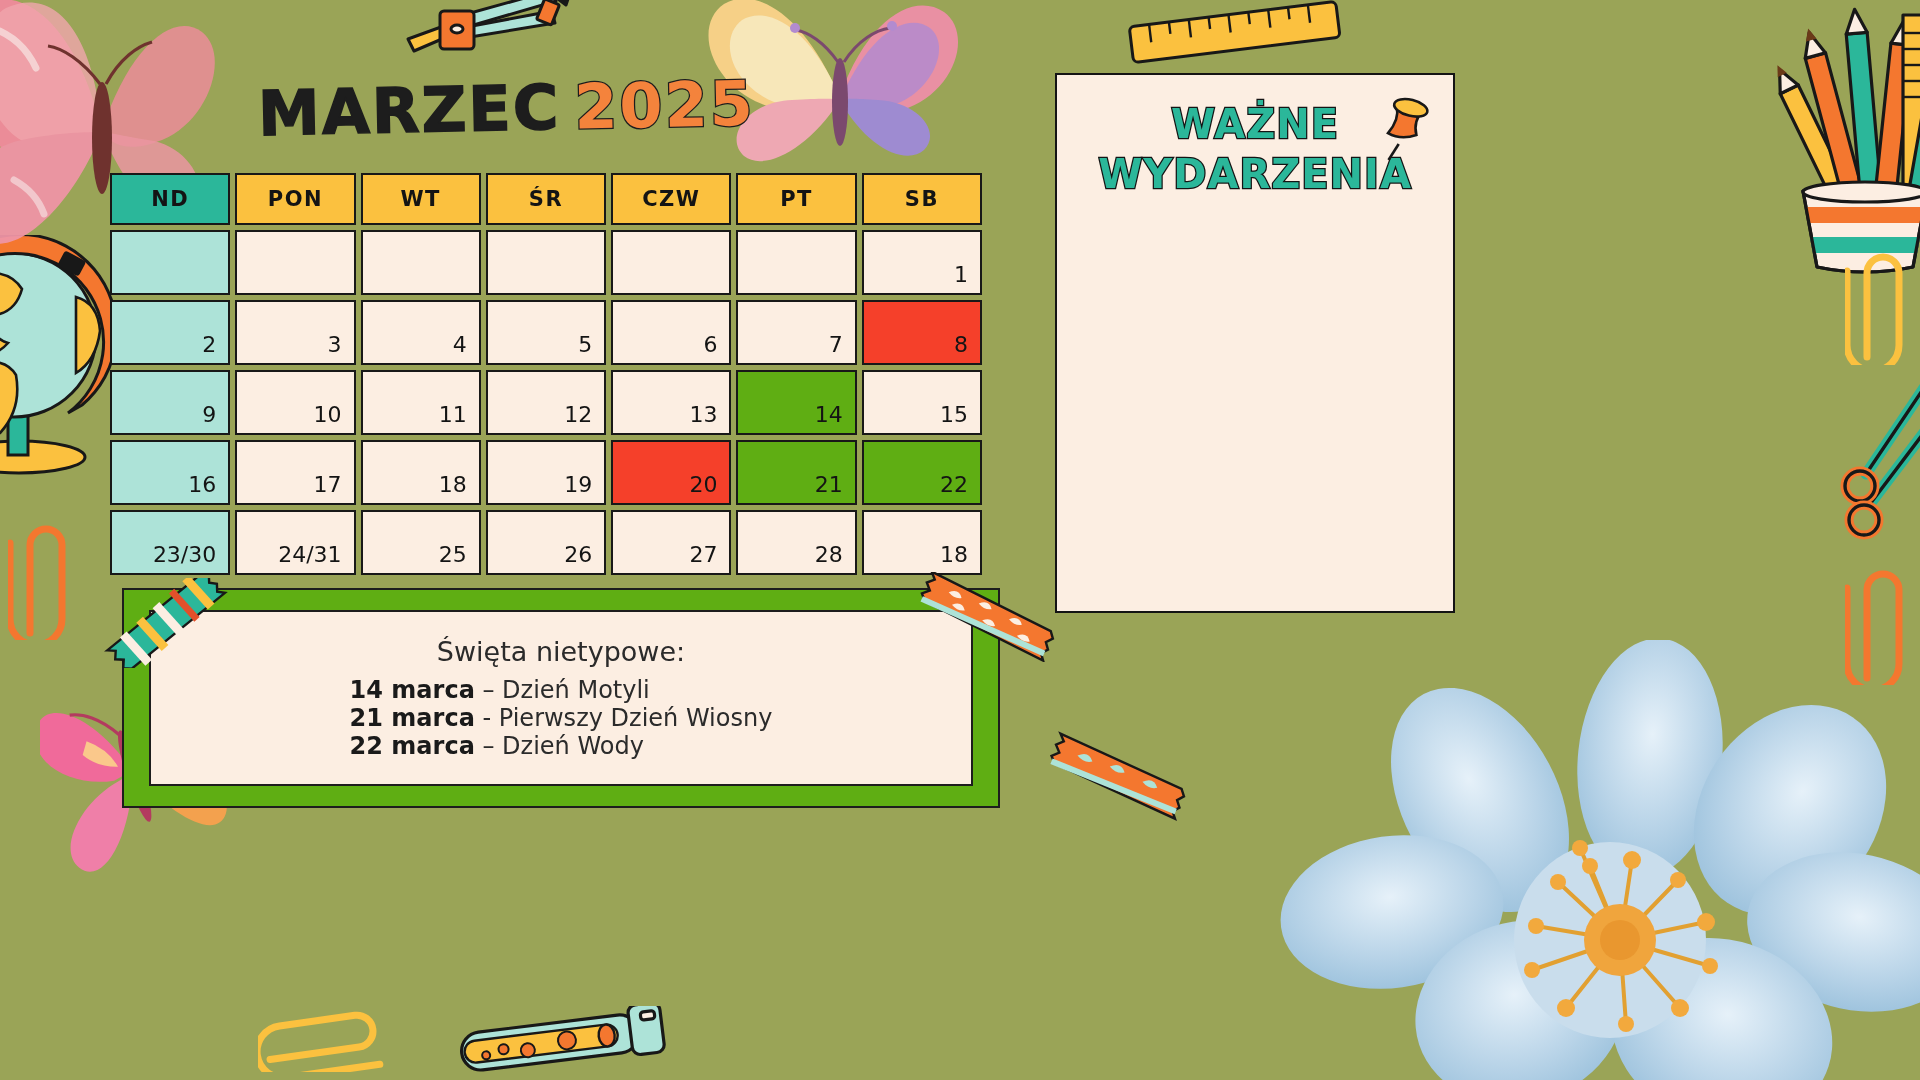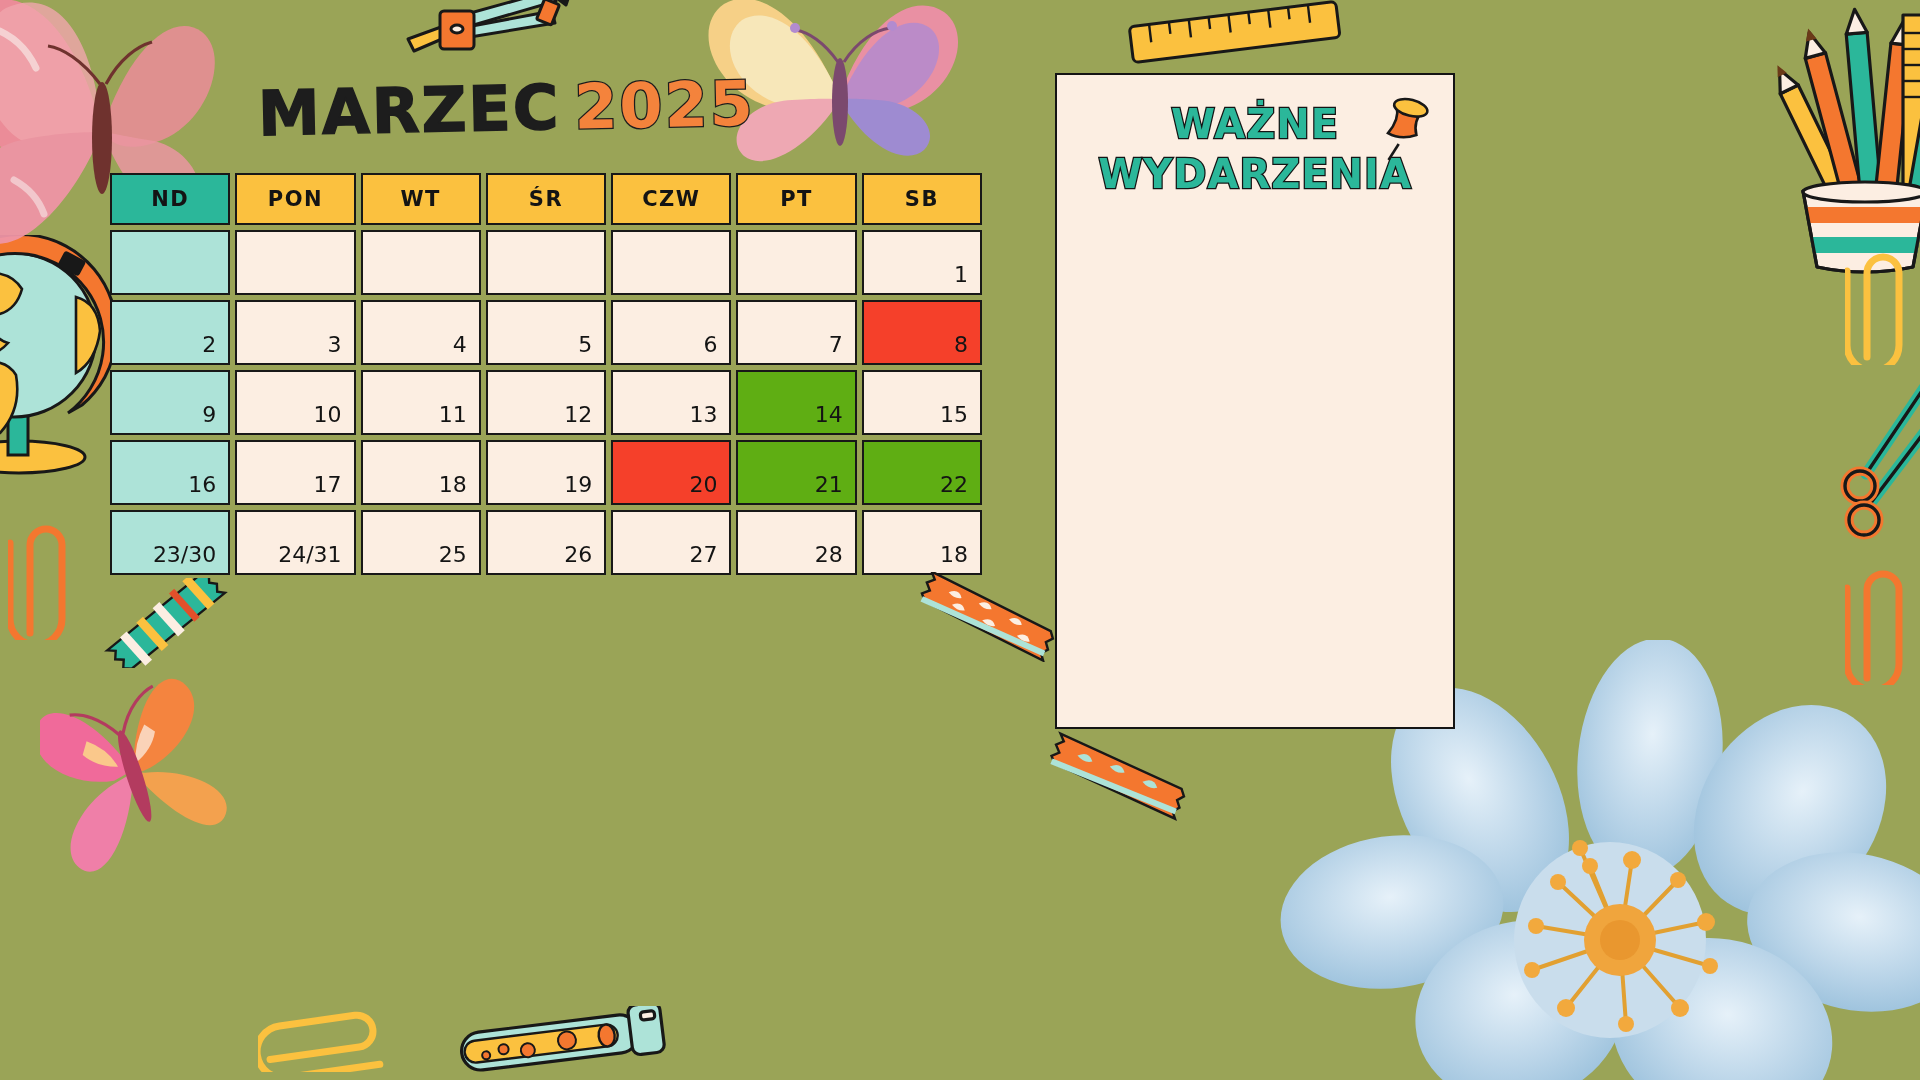--- a/index.html
+++ b/index.html
@@ -105,21 +105,21 @@
     color: #2b2b2b;
     white-space: nowrap;
   }
   #notebox-inner .ln.head { font-size: 27px; margin-bottom: 4px; }
   #notebox-inner .ln b { font-weight: 700; color: #1a1a1a; }
 
   
   #panel {
     position: absolute;
     left: 1055px; top: 73px;
-    width: 400px; height: 656px;
+    width: 400px; height: 540px;
     background: #fceee2;
     border: 2.5px solid #141414;
     z-index: 20;
   }
   #panel-title {
     margin-top: 24px;
     text-align: center;
     font-family: "DejaVu Sans", sans-serif;
     font-weight: 700;
     font-size: 40px;
@@ -501,20 +501,30 @@
         <span class="num">27</span>
       </div>
       <div class="dcell ">
         <span class="num">28</span>
       </div>
       <div class="dcell ">
         <span class="num">18</span>
       </div>
     </div>
 
+  <div id="notebox">
+    <div id="notebox-inner">
+      <div class="ln head">Święta nietypowe:</div>
+      <div id="notebox-lines">
+          <div class="ln"><b>14 marca</b><span> – Dzień Motyli</span></div>
+          <div class="ln"><b>21 marca</b><span> - Pierwszy Dzień Wiosny</span></div>
+          <div class="ln"><b>22 marca</b><span> – Dzień Wody</span></div>
+        </div>
+    </div>
+  </div>
 
   <svg class="tape" style="left:96px; top:578px; width:140px; height:90px;" viewBox="0 0 140 90">
     <g transform="rotate(-42 70 45)">
       <path d="M8 26 l6 6 l-6 6 l6 6 l-6 6 l6 6 L134 62 l-5 -6 l5 -6 l-5 -6 l5 -6 l-5 -6 Z" fill="#2bb79a" stroke="#181818" stroke-width="2.4"></path>
       <g stroke-width="0">
         <rect x="26" y="25" width="9" height="38" fill="#fceee2"></rect>
         <rect x="48" y="25" width="9" height="38" fill="#fbc13f"></rect>
         <rect x="70" y="25" width="9" height="38" fill="#fceee2"></rect>
         <rect x="92" y="25" width="7" height="38" fill="#e2502b"></rect>
         <rect x="110" y="25" width="9" height="38" fill="#fbc13f"></rect>

